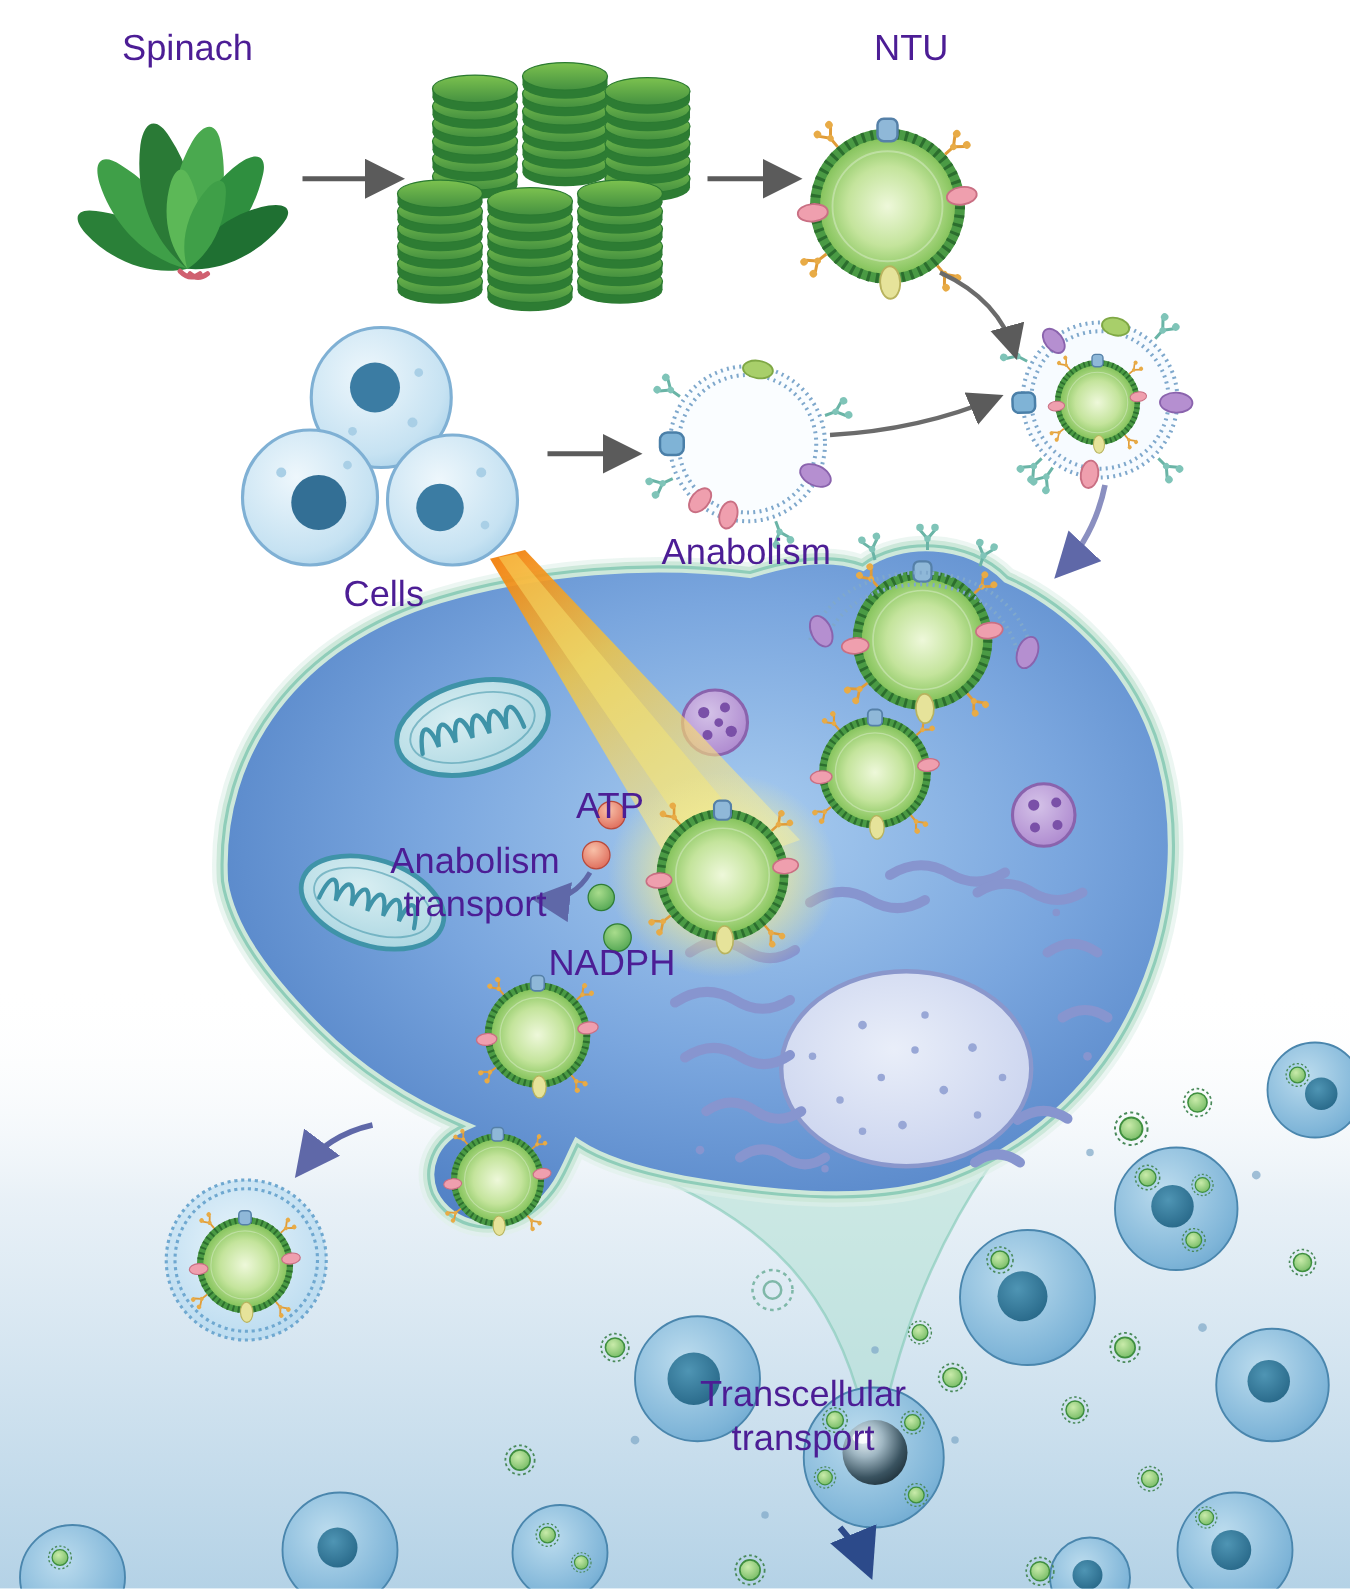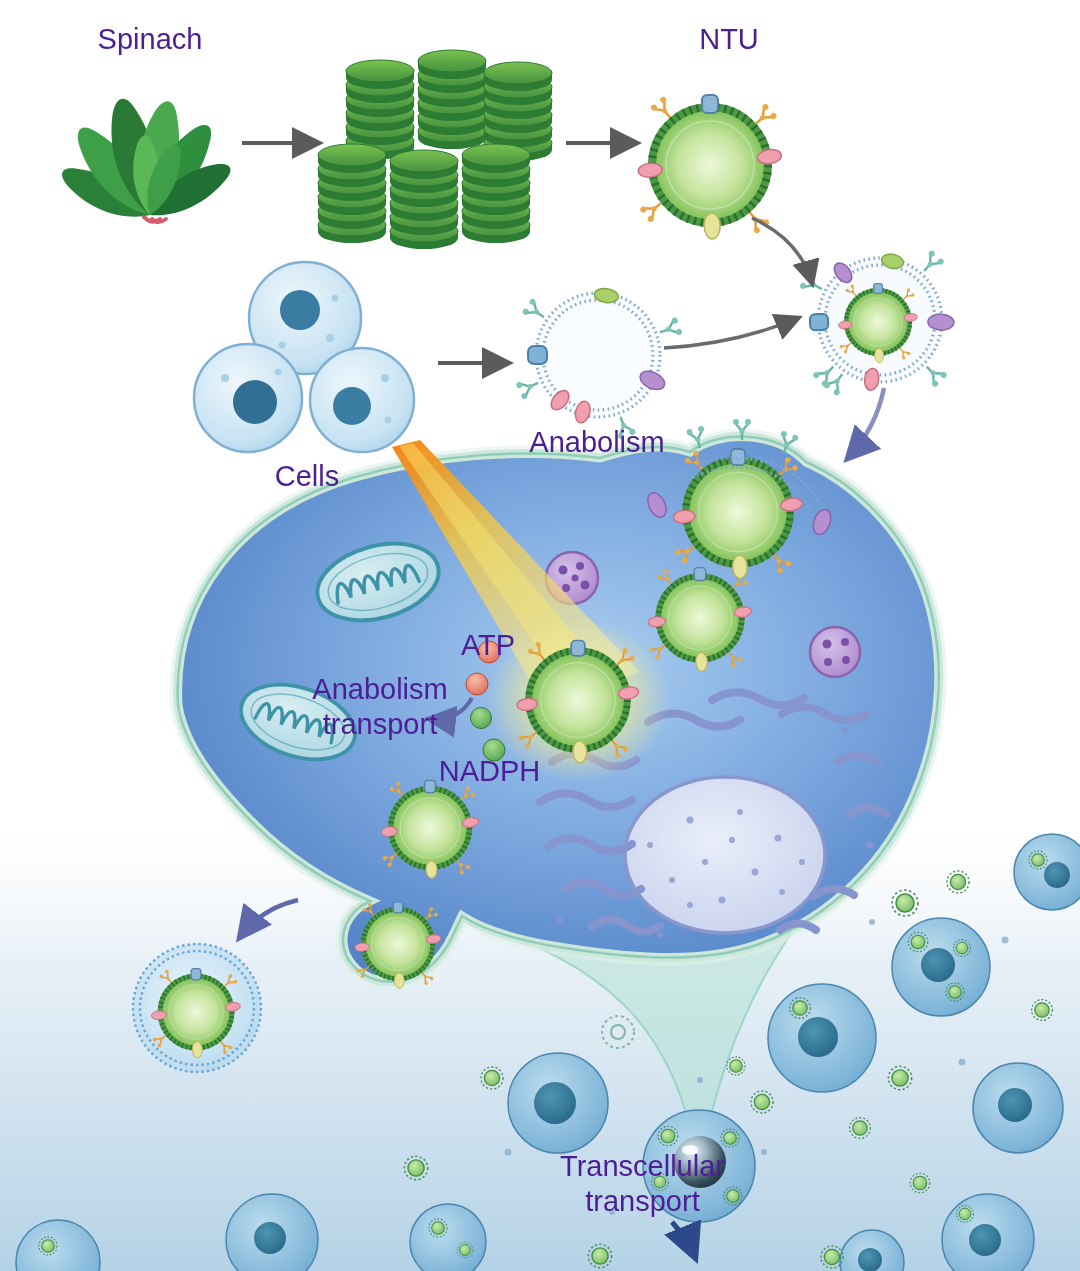--- a/index.html
+++ b/index.html
@@ -505,15 +505,15 @@
 
 </svg>
 
 <div class="lbl" style="left:50px;top:22px;width:200px">Spinach</div>
 <div class="lbl" style="left:679px;top:22px;width:100px">NTU</div>
 <div class="lbl" style="left:237px;top:459px;width:140px">Cells</div>
 <div class="lbl" style="left:517px;top:425px;width:160px">Anabolism</div>
 <div class="lbl" style="left:448px;top:628px;width:80px">ATP</div>
 <div class="lbl" style="left:296px;top:672px;width:168px">Anabolism transport</div>
 <div class="lbl" style="left:432px;top:754px;width:115px">NADPH</div>
-<div class="lbl" style="left:545px;top:1149px;width:195px">Transcellular transport</div>
+<div class="lbl" style="left:545px;top:1099px;width:195px">Transcellular transport</div>
 
 </div>
 
 </body></html>

